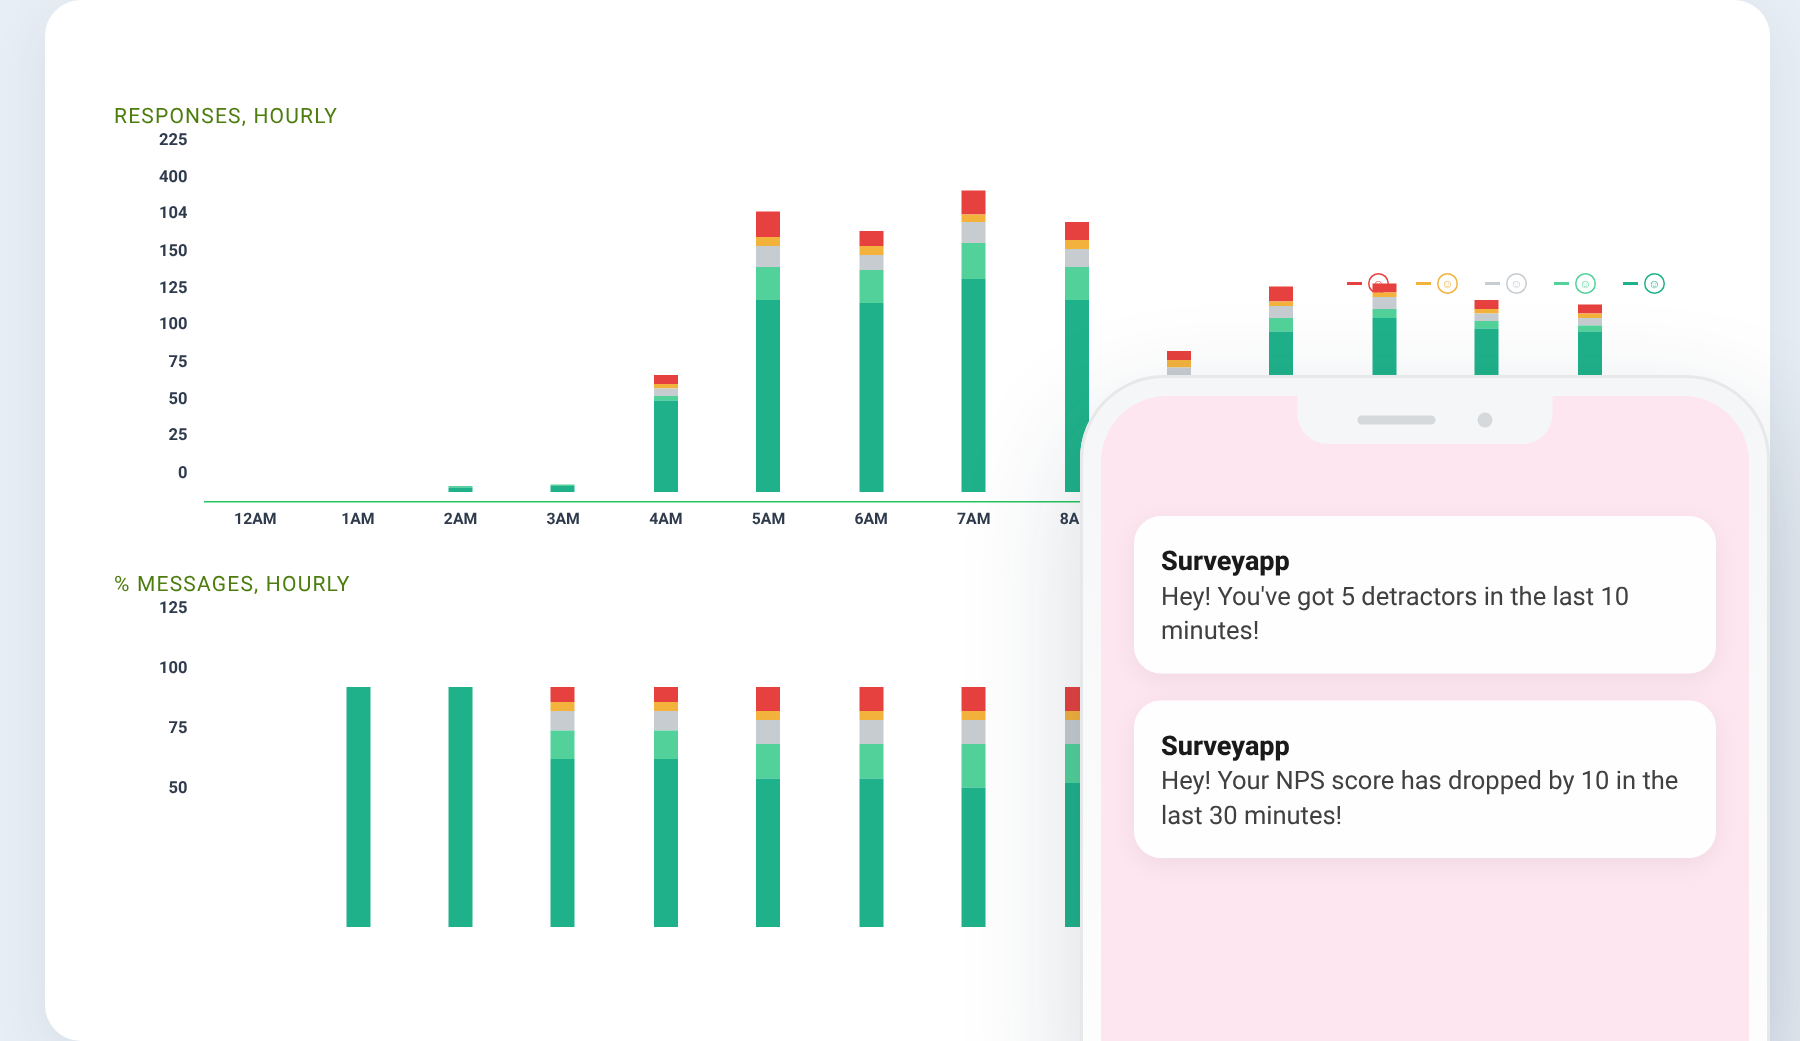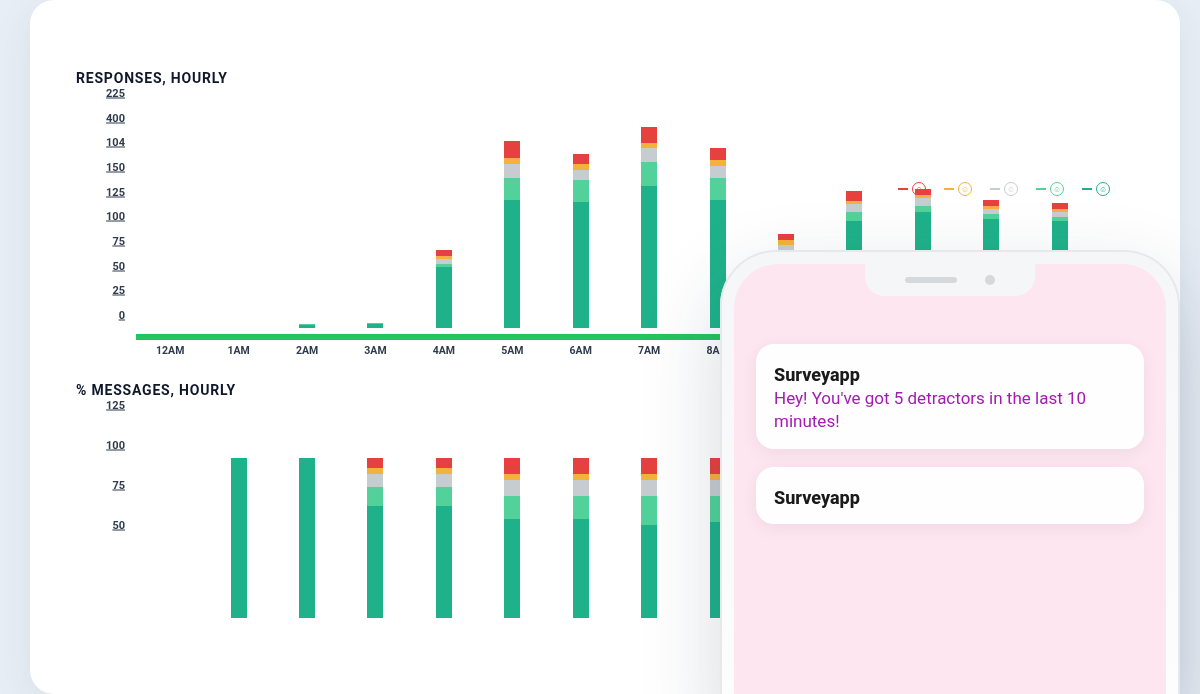--- a/index.html
+++ b/index.html
@@ -9,28 +9,28 @@
     left: 30px; top: 0;
     width: 1150px; height: 694px;
     background: #ffffff;
     border-radius: 24px;
     box-shadow: 0 10px 40px rgba(30,50,80,0.08);
     padding: 40px 46px 0 46px;
   }
   .overview-title { color: #1fb28a; font-size: 26px; font-weight: 600; letter-spacing: .3px; }
   .question-line { margin-top: 14px; color: #2f3b4c; font-weight: 700; font-size: 16px; }
   .question-line .muted { color: #a9b1ba; font-weight: 600; }
-  .subhdr { margin-top: 30px; color: #0f172a; font-weight: 700; font-size: 14px; letter-spacing: .8px; }
+  .subhdr { margin-top: 30px; color: #4d7c0f; font-weight: 400; font-size: 14px; letter-spacing: .8px; }
   .subhdr.second { margin-top: 26px; }
 
   .chart-wrap { position: relative; margin-top: 10px; height: 260px; }
   .chart { position: absolute; left: 60px; top: 10px; right: 40px; bottom: 28px; }
   .yaxis { position: absolute; left: 0; top: 10px; bottom: 28px; width: 55px; }
-  .ytick { position: absolute; right: 6px; font-size: 11px; color: #2f3b4c; font-weight: 700; transform: translateY(-50%); text-decoration: underline; }
-  .xaxis { position: absolute; left: 60px; right: 40px; bottom: 0; height: 22px; display: flex; border-top:6px solid #22c55e; }
+  .ytick { position: absolute; right: 6px; font-size: 11px; color: #2f3b4c; font-weight: 700; transform: translateY(-50%); }
+  .xaxis { position: absolute; left: 60px; right: 40px; bottom: 0; height: 22px; display: flex; border-top:1px solid #22c55e; }
   .xtick { flex: 1; text-align: center; font-size: 10.5px; font-weight: 700; color: #2f3b4c; padding-top:4px; white-space:nowrap; }
   .bars { position: absolute; inset: 0; display: flex; align-items: flex-end; }
   .barcol { flex: 1; display: flex; justify-content: center; align-items: flex-end; height:100%; }
   .stack { width: 16px; display: flex; flex-direction: column-reverse; }
   .seg { width: 100%; }
 
   
   .legend { position:absolute; top: 182px; right: 70px; display:flex; gap:18px; align-items:center; font-size:11px; }
   .legend .item { display:flex; align-items:center; gap:4px; }
   .legend .dash { width:10px; height:2px; background:#777; display:inline-block; }
@@ -81,21 +81,21 @@
     box-shadow: 0 4px 18px rgba(0,0,0,0.06);
   }
   .notif-head { display:flex; align-items:center; gap:8px; }
   .app-ico { width:22px; height:22px; border-radius:6px; display:flex; align-items:center; justify-content:center; }
   .app-ico.messages { background:#4cd964; color:#fff; font-size:14px; }
   .app-ico.mail { background:#2f7cff; color:#fff; font-size:13px; }
   .app-name { color:#9aa0a6; font-size:13px; letter-spacing:2px; font-weight:500; }
   .notif-time { margin-left:auto; color:#9aa0a6; font-size:13px; }
   .notif-title { font-weight:800; color:#1a1a1a; font-size:18px; margin-top:6px; }
   .notif-sub { font-weight:800; color:#1a1a1a; font-size:18px; }
-  .notif-body { color:#a21caf; font-size:17px; line-height:1.35; margin-top:2px; }
+  .notif-body { color:#404040; font-size:17px; line-height:1.35; margin-top:2px; }
 </style>
 </head>
 <body>
 
 <div class="card">
 
 
 
   <div class="subhdr">RESPONSES, HOURLY</div>
 
@@ -433,16 +433,17 @@
       <span class="cam"></span>
     </div>
 
     <div class="notif">
       <div class="notif-title">Surveyapp</div>
       <div class="notif-body">Hey! You've got 5 detractors in the last 10 minutes!</div>
     </div>
 
     <div class="notif">
       <div class="notif-title">Surveyapp</div>
+      <div class="notif-body">Hey! Your NPS score has dropped by 10 in the last 30 minutes!</div>
     </div>
 
   </div>
 </div>
 
 </body></html>

